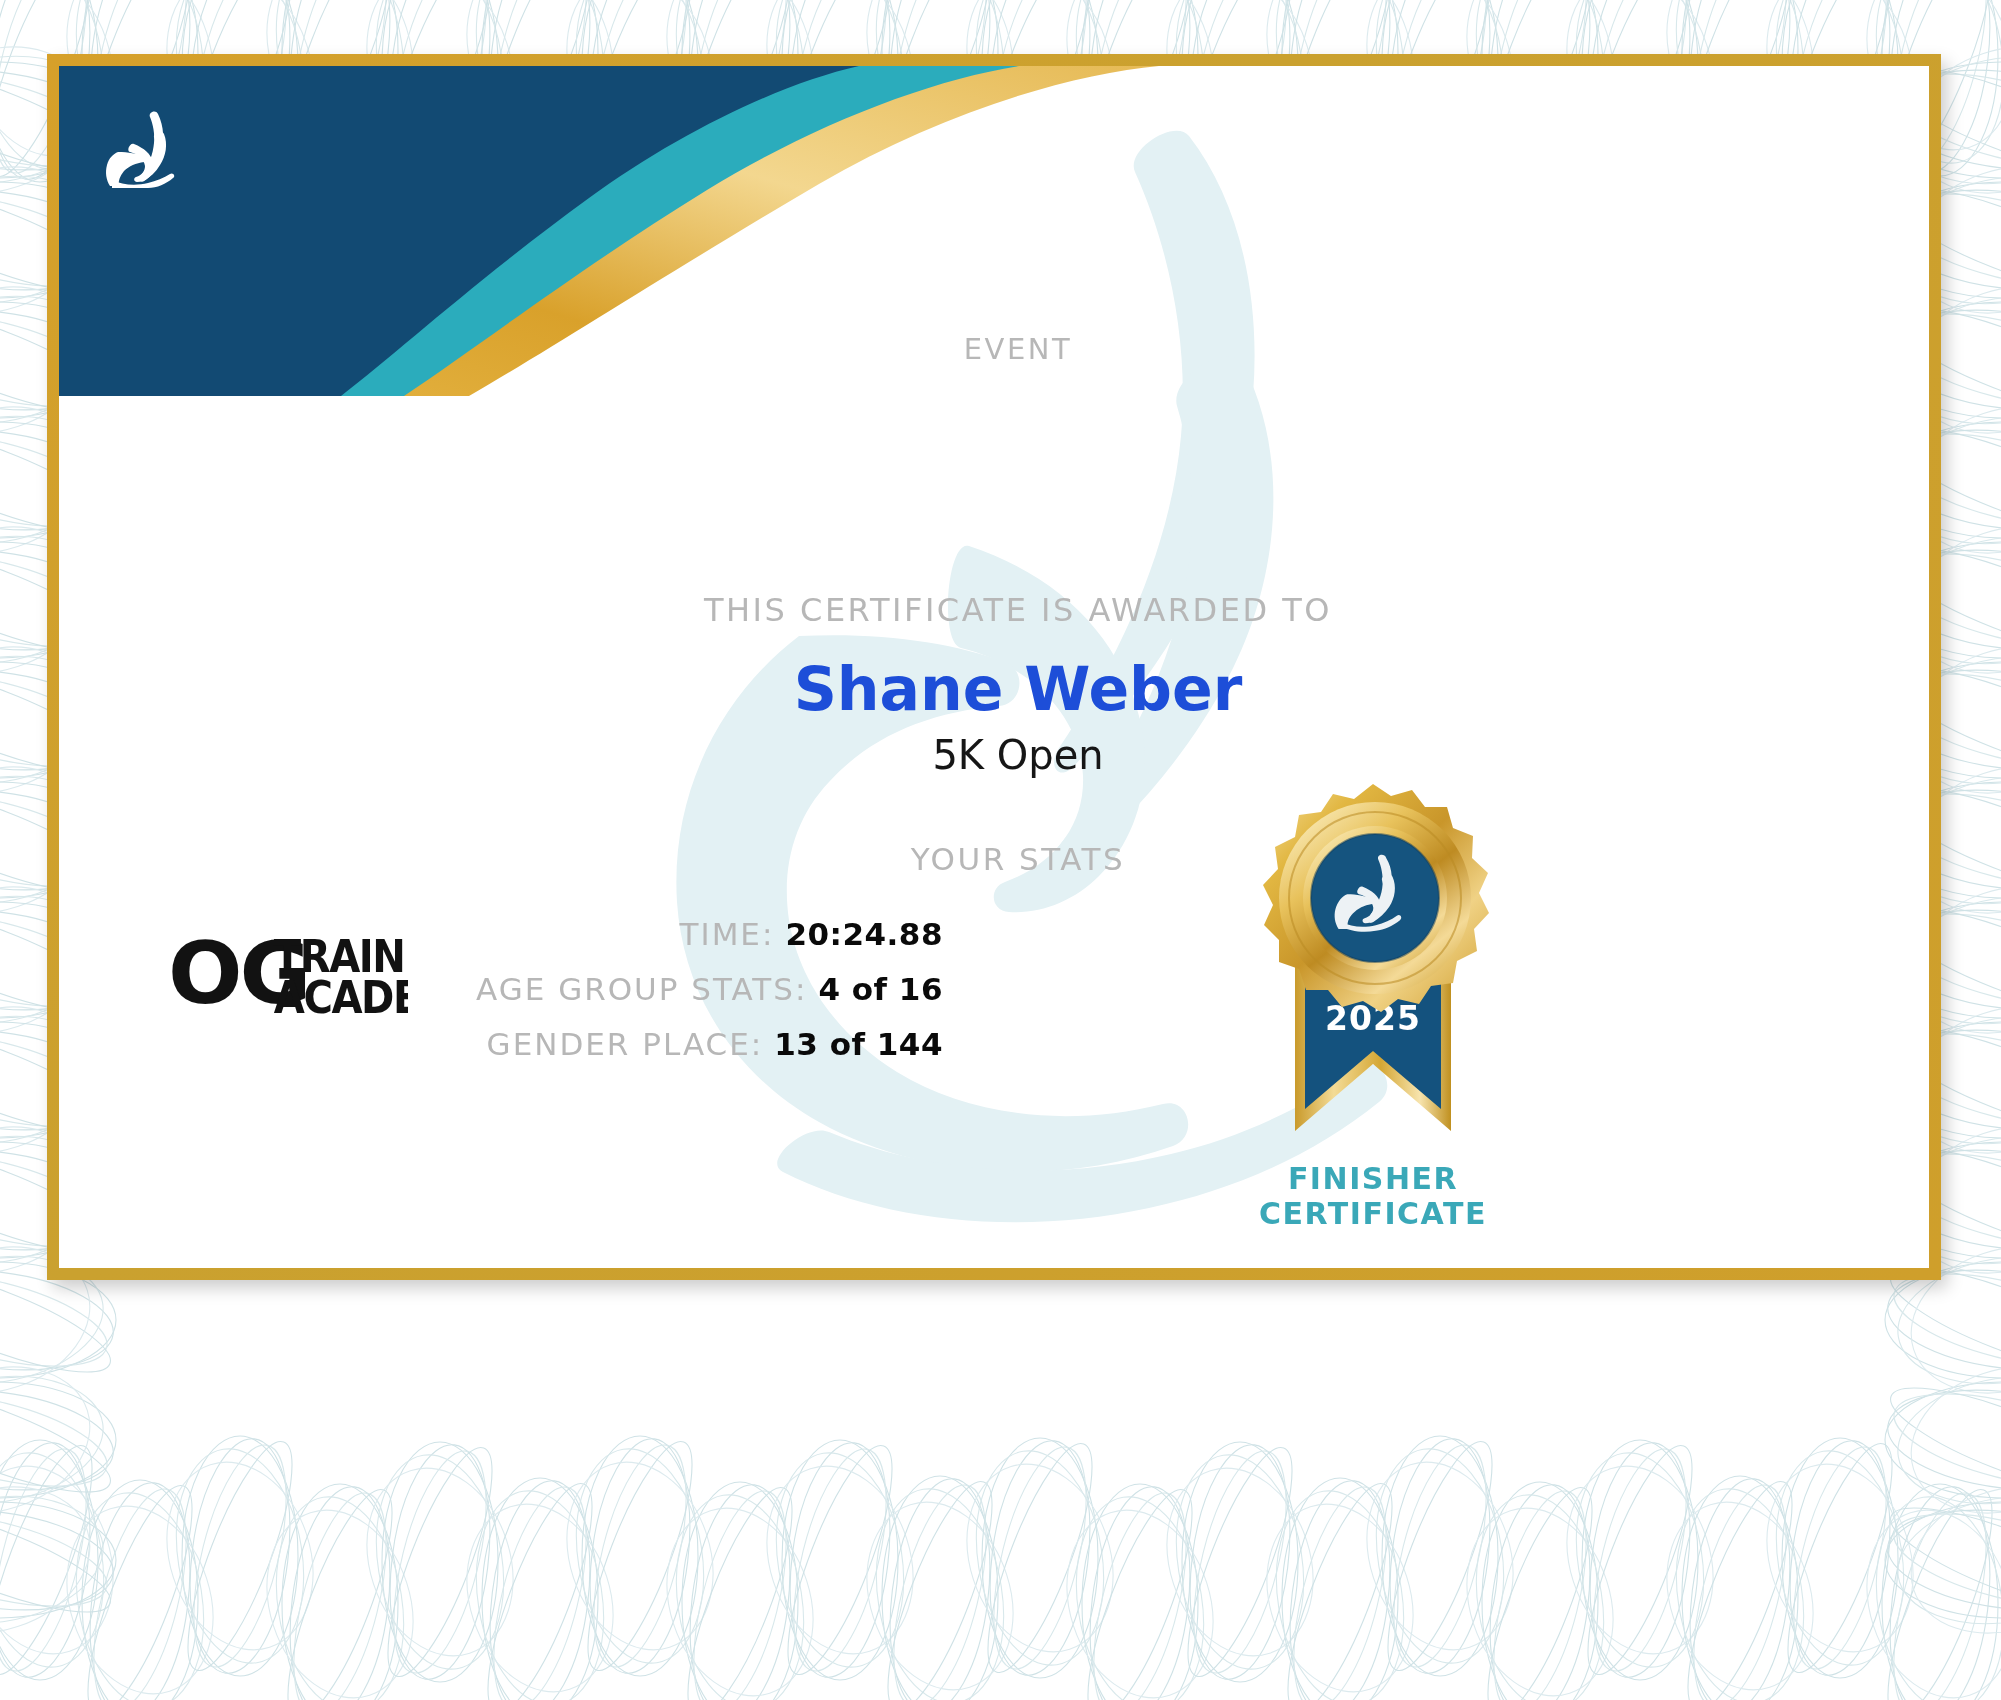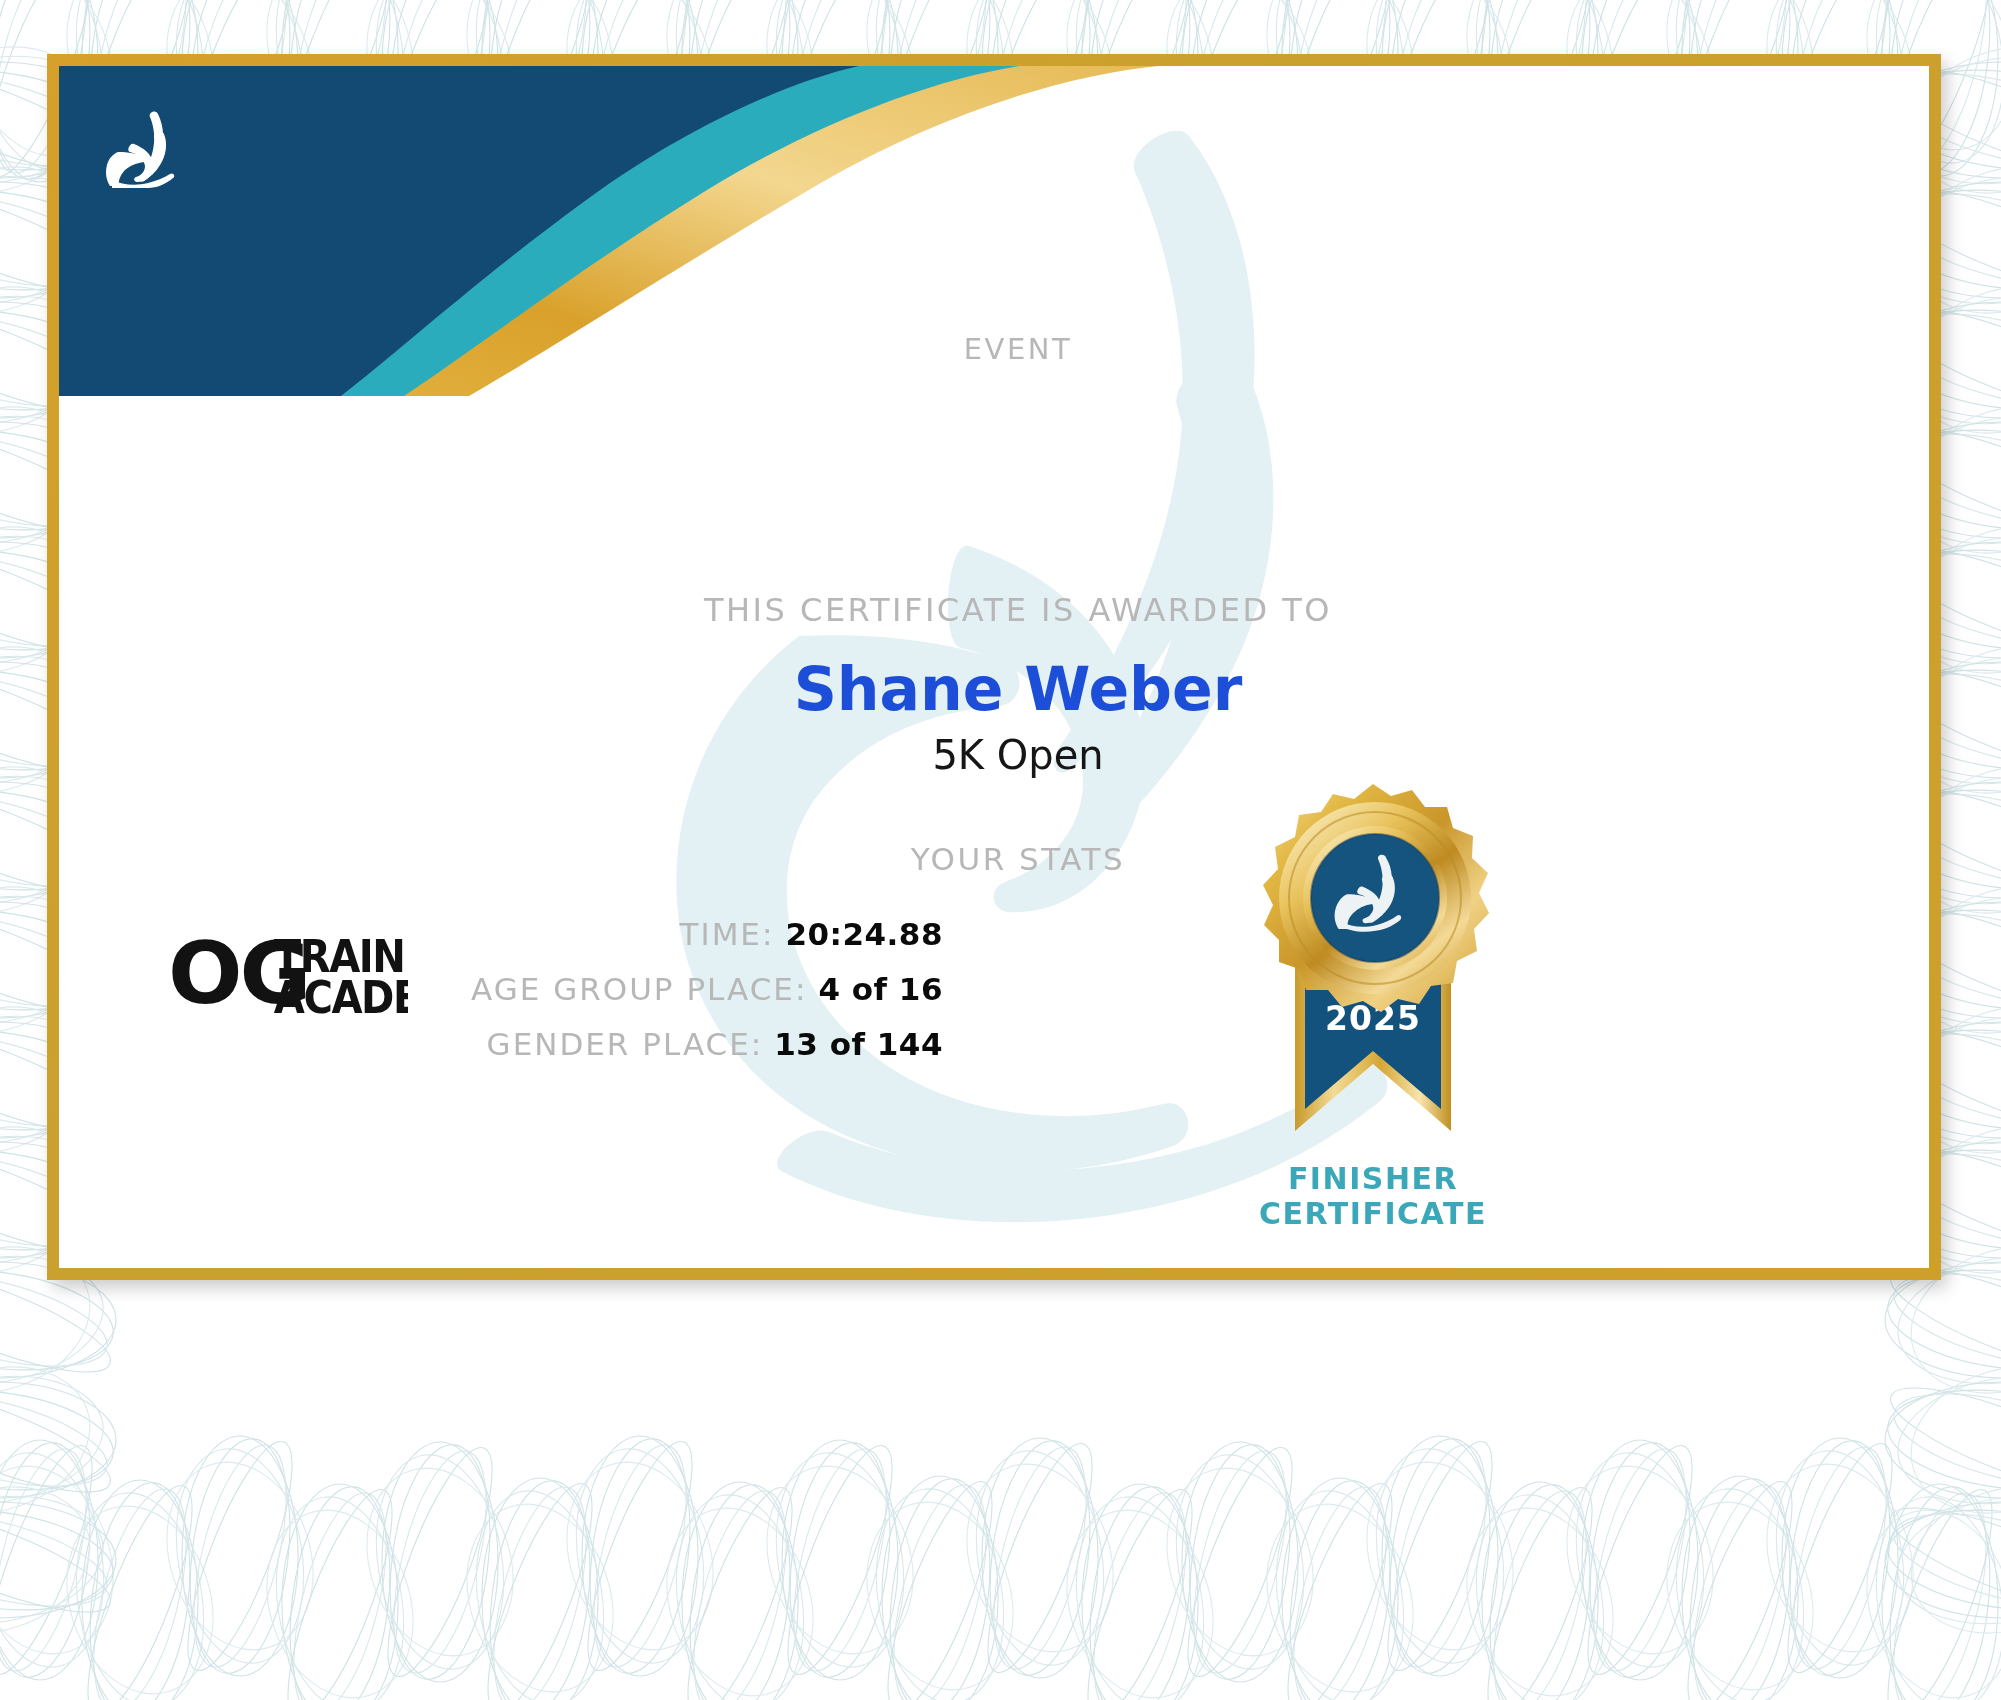--- a/index.html
+++ b/index.html
@@ -415,21 +415,21 @@
       <div class="c-division">5K Open</div>
 
       <div class="c-stats-label lbl">YOUR STATS</div>
 
       <div class="stats">
         <div class="stat-row">
           <span class="stat-key">TIME:</span>
           <span class="stat-val">20:24.88</span>
         </div>
         <div class="stat-row">
-          <span class="stat-key">AGE GROUP PLACE:</span>
+          <span class="stat-key">AGE GROUP STATS:</span>
           <span class="stat-val">4 of 16</span>
         </div>
         <div class="stat-row">
           <span class="stat-key">GENDER PLACE:</span>
           <span class="stat-val">13 of 144</span>
         </div>
       </div>
 
       <svg class="og-logo" viewBox="0 0 240 105">
         <text x="0" y="82" font-family="DejaVu Sans, sans-serif" font-size="86" font-weight="700" letter-spacing="-3" fill="#121212" transform="scale(1.02,1)">OG</text>

